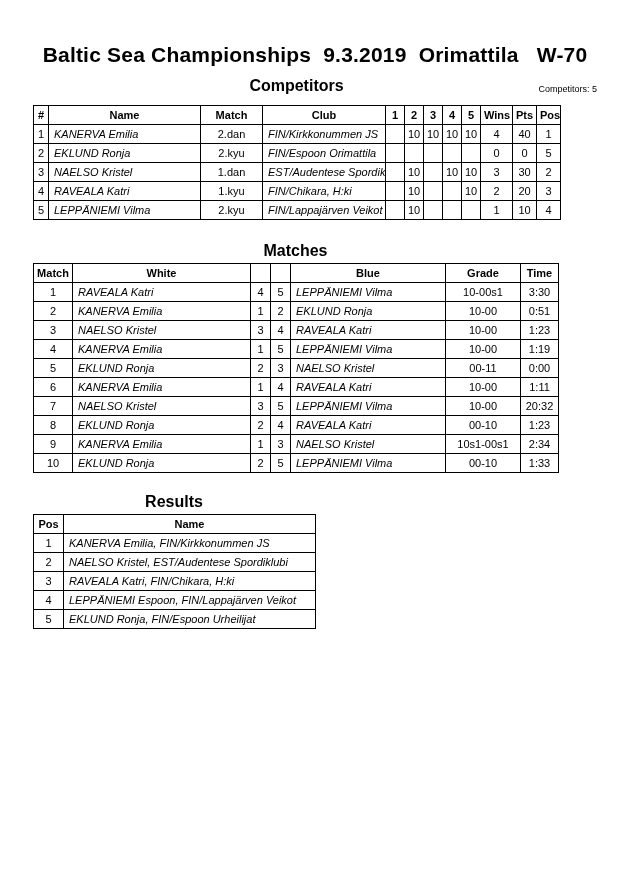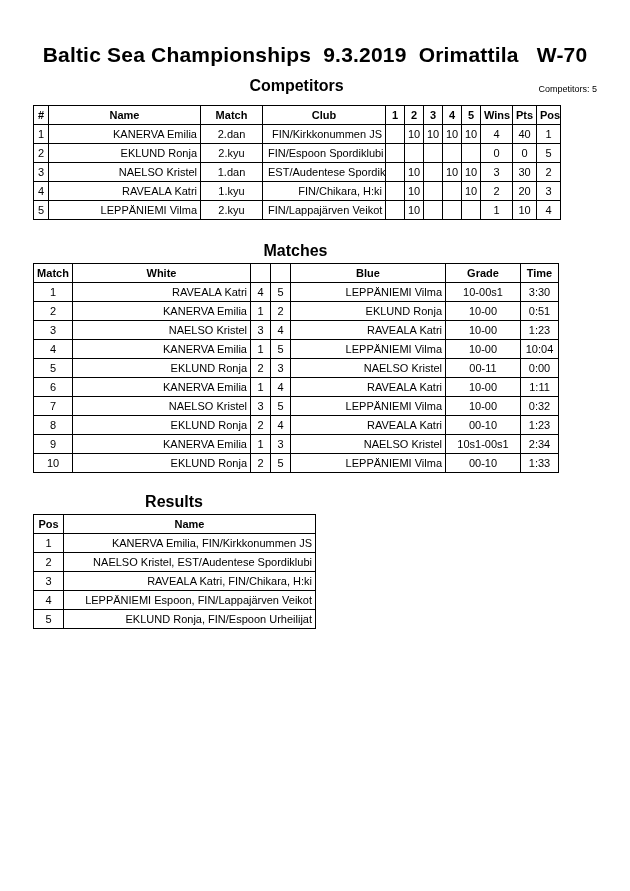--- a/index.html
+++ b/index.html
@@ -24,21 +24,21 @@
   }
   .tbl-competitors{width:527px;margin-top:10px;}
   .tbl-matches{width:525px;padding-left:28px;}
   .tbl-results{width:282px;}
   th,td{
     border:1px solid #000;font-size:11px;height:16px;
     padding:1px 3px;overflow:hidden;white-space:nowrap;line-height:14px;
   }
   th{font-weight:bold;text-align:center;}
   td{text-align:center;}
-  td.col-name,td.col-club,td.col-white,td.col-blue{text-align:right;padding-left:5px;}
+  td.col-name,td.col-club,td.col-white,td.col-blue{text-align:left;padding-left:5px;font-style:italic;}
 </style>
 </head>
 <body>
 
 <div class="title">Baltic Sea Championships  9.3.2019  Orimattila   W-70</div>
 
 <div class="section-heading heading-competitors">Competitors</div>
 <div class="count-note">Competitors: 5</div>
 
 <table class="tbl-competitors">
@@ -84,21 +84,21 @@
         <td class="col-c4">10</td>
         <td class="col-c5">10</td>
         <td class="col-wins">4</td>
         <td class="col-pts">40</td>
         <td class="col-pos">1</td>
       </tr>
       <tr>
         <td class="col-num">2</td>
         <td class="col-name">EKLUND Ronja</td>
         <td class="col-grade">2.kyu</td>
-        <td class="col-club">FIN/Espoon Spordiklubi</td>
+        <td class="col-club">FIN/Espoon Orimattila</td>
         <td class="col-c1"></td>
         <td class="col-c2"></td>
         <td class="col-c3"></td>
         <td class="col-c4"></td>
         <td class="col-c5"></td>
         <td class="col-wins">0</td>
         <td class="col-pts">0</td>
         <td class="col-pos">5</td>
       </tr>
       <tr>
@@ -197,21 +197,21 @@
         <td class="col-result">10-00</td>
         <td class="col-time">1:23</td>
       </tr>
       <tr>
         <td class="col-match">4</td>
         <td class="col-white">KANERVA Emilia</td>
         <td class="col-wnum">1</td>
         <td class="col-bnum">5</td>
         <td class="col-blue">LEPPÄNIEMI Vilma</td>
         <td class="col-result">10-00</td>
-        <td class="col-time">10:04</td>
+        <td class="col-time">1:19</td>
       </tr>
       <tr>
         <td class="col-match">5</td>
         <td class="col-white">EKLUND Ronja</td>
         <td class="col-wnum">2</td>
         <td class="col-bnum">3</td>
         <td class="col-blue">NAELSO Kristel</td>
         <td class="col-result">00-11</td>
         <td class="col-time">0:00</td>
       </tr>
@@ -224,21 +224,21 @@
         <td class="col-result">10-00</td>
         <td class="col-time">1:11</td>
       </tr>
       <tr>
         <td class="col-match">7</td>
         <td class="col-white">NAELSO Kristel</td>
         <td class="col-wnum">3</td>
         <td class="col-bnum">5</td>
         <td class="col-blue">LEPPÄNIEMI Vilma</td>
         <td class="col-result">10-00</td>
-        <td class="col-time">0:32</td>
+        <td class="col-time">20:32</td>
       </tr>
       <tr>
         <td class="col-match">8</td>
         <td class="col-white">EKLUND Ronja</td>
         <td class="col-wnum">2</td>
         <td class="col-bnum">4</td>
         <td class="col-blue">RAVEALA Katri</td>
         <td class="col-result">00-10</td>
         <td class="col-time">1:23</td>
       </tr>

